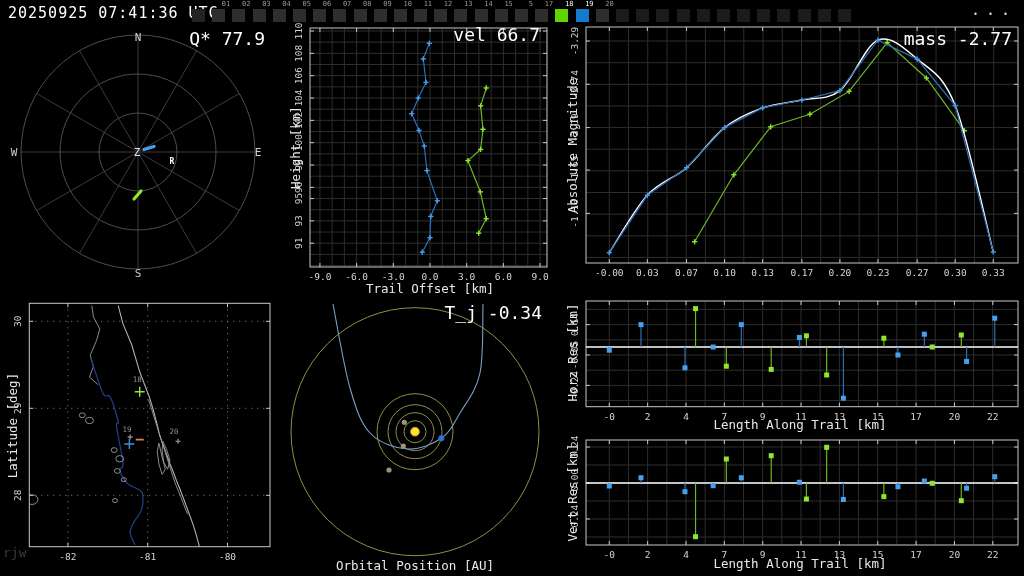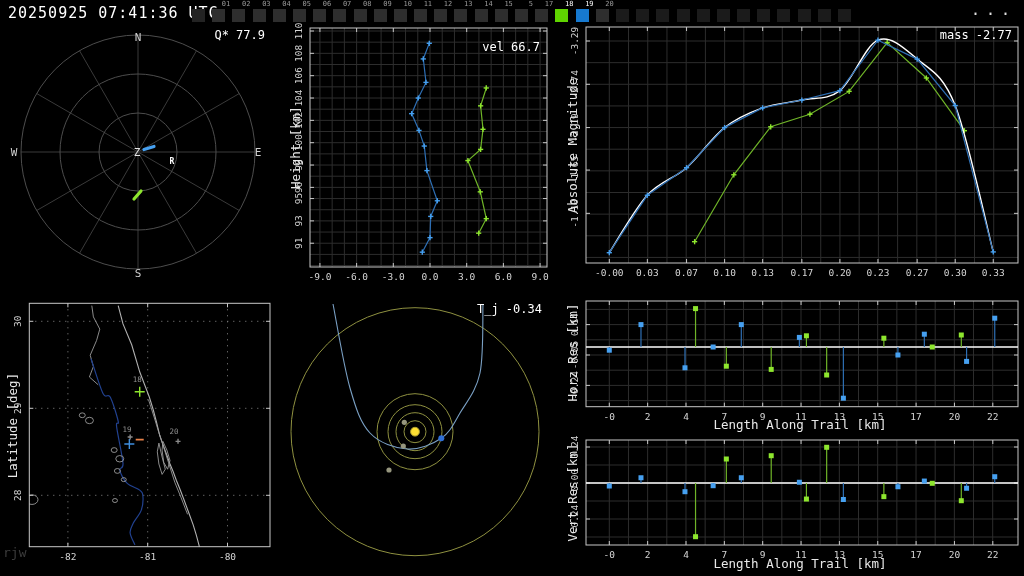--- a/index.html
+++ b/index.html
@@ -1,20 +1,20 @@
 <!DOCTYPE html>
 <html><head>
 <meta charset="utf-8">
 <style>
   html,body{margin:0;padding:0;background:#000;}
   #screen{position:relative;width:1024px;height:576px;background:#000;overflow:hidden;
           font-family:"DejaVu Sans Mono","Liberation Mono",monospace;color:#e6e6e6;}
   svg.panel{position:absolute;overflow:visible;}
   .lbl{position:absolute;font-size:12.5px;color:#e8e8e8;white-space:nowrap;}
-  .stat{font-size:12px;color:#fff;}
+  .stat{font-size:18px;color:#fff;}
   .r{text-align:right;}
   .c{text-align:center;}
   .rot{transform:rotate(-90deg);}
   #timestamp{position:absolute;left:8px;top:4px;font-size:15px;color:#fff;letter-spacing:1px;}
   #framestrip{position:absolute;left:192px;top:0;height:25px;display:flex;}
   .frame{position:relative;width:14px;height:25px;margin-right:6.2px;cursor:pointer;}
   .frame .sq{position:absolute;left:0;bottom:3px;width:13px;height:13px;background:#2e2e2e;}
   .frame .num{position:absolute;top:1px;right:-4px;font-size:7px;line-height:7px;color:#9a9a9a;}
   .frame.lead .sq{background:#232323;}
   .frame.empty .sq{background:#1b1b1b;}
@@ -784,29 +784,31 @@
         <rect x="361.84000000000003" y="48.55" width="5" height="5" fill="#46a0f0"></rect>
         <line x1="406.58000000000004" y1="53" x2="406.58000000000004" y2="58.25" stroke="#2e6fb4" stroke-width="1.2"></line>
         <rect x="404.08000000000004" y="55.75" width="5" height="5" fill="#46a0f0"></rect>
         <line x1="434.74" y1="53" x2="434.74" y2="46.7" stroke="#2e6fb4" stroke-width="1.2"></line>
         <rect x="432.24" y="44.2" width="5" height="5" fill="#46a0f0"></rect>
       </g>
     </svg>
 
   <div class="lbl stat r" style="left:180px;top:28px;width:85px">Q* 77.9</div>
 
-  <div class="lbl stat r" style="left:420px;top:40px;width:120px">vel 66.7</div>
+  <div class="lbl stat r" style="left:420px;top:24px;width:120px">vel 66.7</div>
   <div class="lbl c rot" style="left:235px;top:140px;width:120px">Height [km]</div>
+  <div class="lbl c" style="left:300px;top:281px;width:260px">Trail Offset [km]</div>
 
   <div class="lbl stat r" style="left:880px;top:28px;width:132px">mass -2.77</div>
   <div class="lbl c rot" style="left:492px;top:138px;width:160px">Absolute Magnitude</div>
 
   <div class="lbl c rot" style="left:-48px;top:418px;width:120px">Latitude [deg]</div>
 
   <div class="lbl stat r" style="left:440px;top:302px;width:102px">T_j -0.34</div>
+  <div class="lbl c" style="left:285px;top:558px;width:260px">Orbital Position [AU]</div>
 
   <div class="lbl c rot" style="left:512px;top:345px;width:120px">Horz Res [km]</div>
   <div class="lbl c" style="left:660px;top:417px;width:280px">Length Along Trail [km]</div>
 
   <div class="lbl c rot" style="left:512px;top:485px;width:120px">Vert Res [km]</div>
   <div class="lbl c" style="left:660px;top:556px;width:280px">Length Along Trail [km]</div>
 
   <div id="watermark">rjw</div>
 </div>
 

